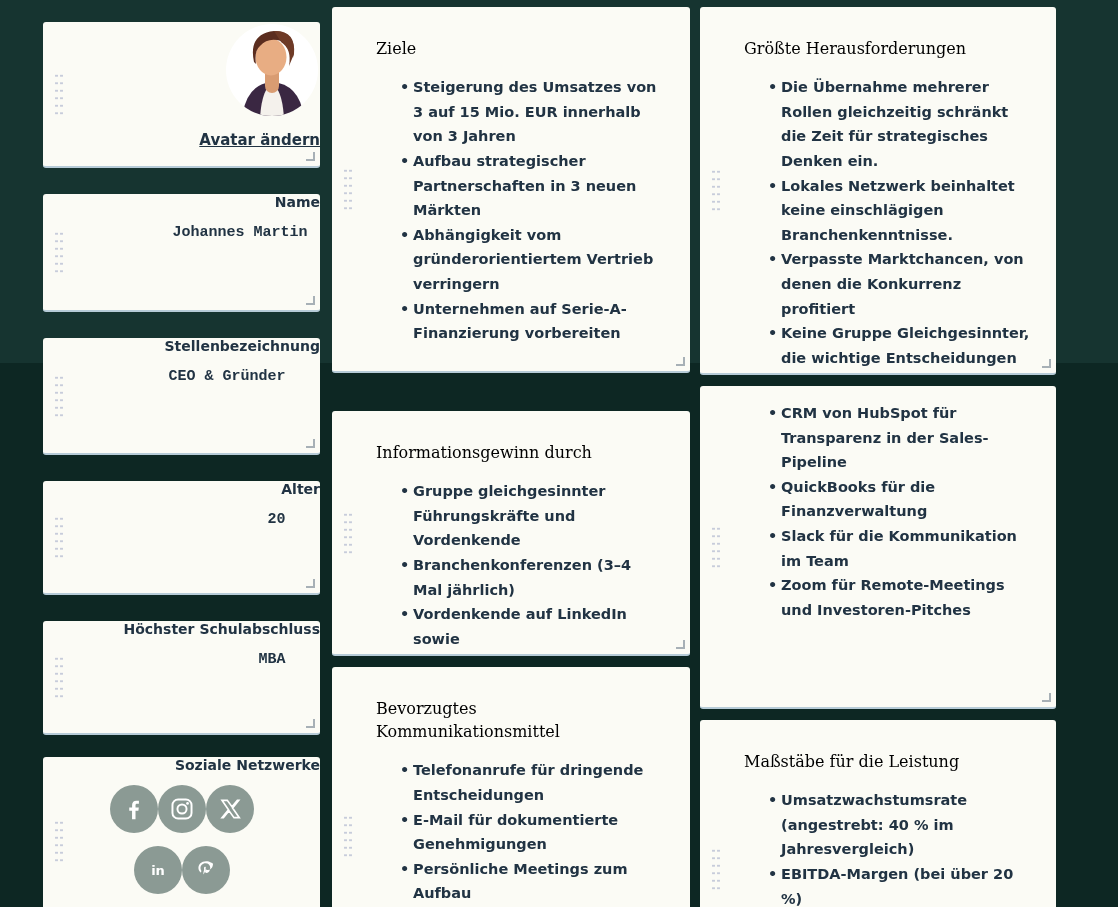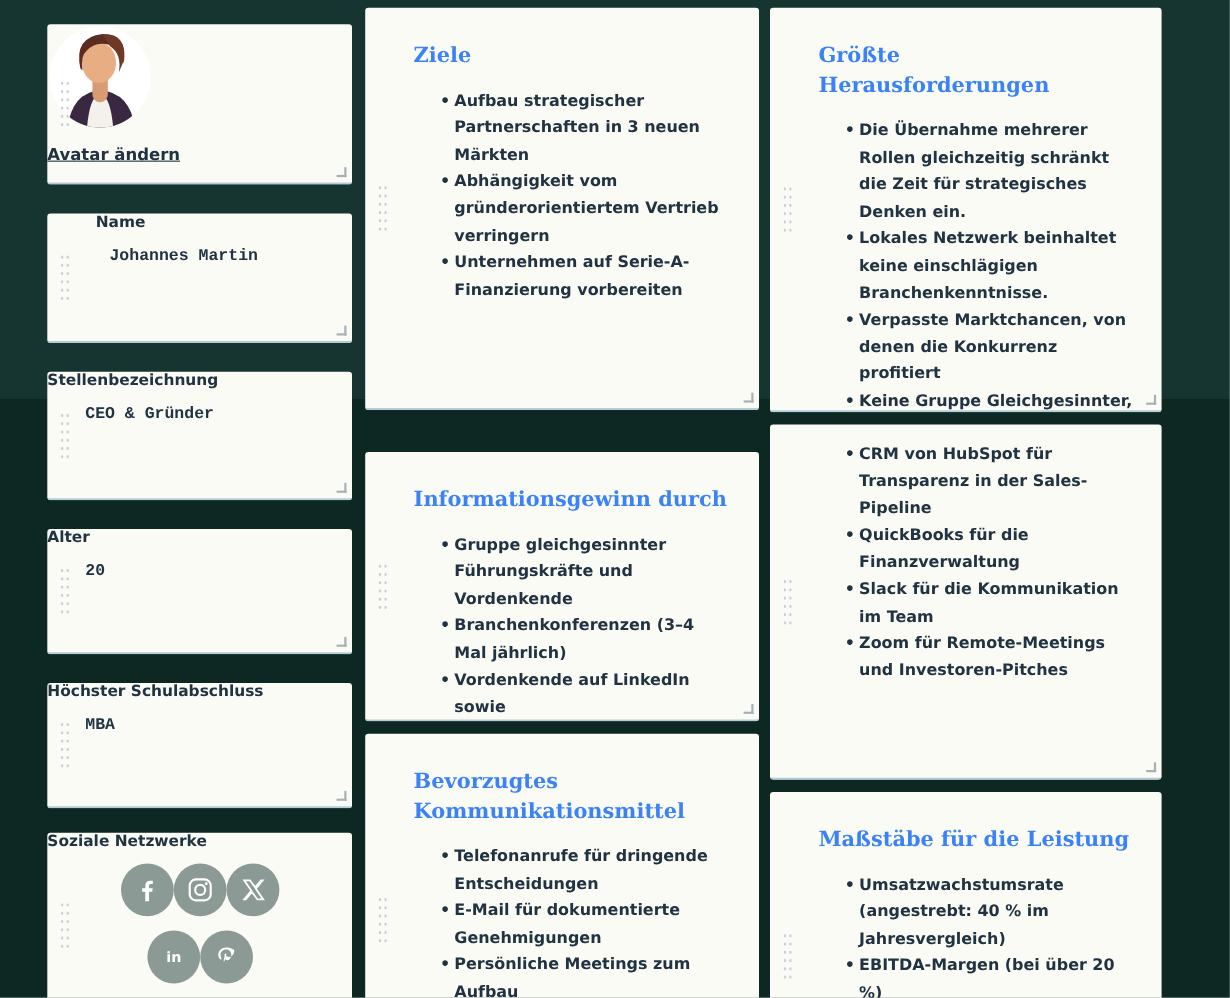--- a/index.html
+++ b/index.html
@@ -25,21 +25,21 @@
     width:10px;height:44px;
     background-image:radial-gradient(circle,#c7ccda 1.1px,transparent 1.3px);
     background-size:5px 7.5px;
   }
   .grip{
     position:absolute;right:5px;bottom:5px;width:7px;height:7px;
     border-right:2px solid #a7b0b6;border-bottom:2px solid #a7b0b6;
   }
 
   
-  .scard{margin-bottom:16px;text-align:left;}
+  .scard{margin-bottom:16px;text-align:right;}
   .h-avatar{height:146px;}
   .h-name{height:118px;padding-left:44px;}
   .h-job{height:117px;}
   .h-age{height:114px;}
   .h-edu{height:114px;}
   .h-social{height:169px;}
   .field-label{margin-top:26px;font-size:14px;font-weight:700;}
   .h-social .field-label{margin-top:22px;}
   .field-value{margin:13px auto 0;font-size:15px;font-weight:700;line-height:1.35;max-width:208px;font-family:Liberation Mono, monospace;}
   .avatar-wrap{margin-top:15px;}
@@ -49,21 +49,21 @@
   .social-row+.social-row{margin-top:13px;}
   .sicon{width:48px;height:48px;border-radius:50%;background:#8b9a94;
     display:flex;align-items:center;justify-content:center;cursor:pointer;}
   .sicon svg{width:26px;height:26px;}
 
   
   .card{margin-bottom:11px;overflow:hidden;}
   .card-title{
     margin:0;padding:30px 28px 0 44px;
     font-family:"DejaVu Serif","Liberation Serif",serif;
-    font-weight:700;font-size:19px;line-height:1.45;color:#3b82f6;
+    font-weight:400;font-size:16px;line-height:1.45;color:#000000;
   }
   .bullets{margin:15px 0 0;padding:0 26px 0 68px;list-style:none;}
   .bullets li{position:relative;padding-left:13px;font-size:14.5px;font-weight:600;line-height:24.6px;}
   .bullets li::before{content:"•";position:absolute;left:0;top:0;}
   .c0-0{height:366px;} .c0-1{height:245px;margin-top:38px;} .c0-2{height:340px;}
   .c1-0{height:368px;} .c1-1{height:323px;} .c1-2{height:300px;}
 </style>
 </head>
 <body>
 
@@ -158,20 +158,21 @@
 
   </div>
 
 </aside>
 
 <div class="col middle">
     <section class="tile card c0-0">
     <span class="handle"></span>
     <h2 class="card-title">Ziele</h2>
     <ul class="bullets">
+        <li>Steigerung des Umsatzes von 3 auf 15 Mio. EUR innerhalb von 3 Jahren</li>
         <li>Aufbau strategischer Partnerschaften in 3 neuen Märkten</li>
         <li>Abhängigkeit vom gründerorientiertem Vertrieb verringern</li>
         <li>Unternehmen auf Serie-A-Finanzierung vorbereiten</li>
       </ul>
     <span class="grip"></span>
   </section>
     <section class="tile card c0-1">
     <span class="handle"></span>
     <h2 class="card-title">Informationsgewinn durch</h2>
     <ul class="bullets">

